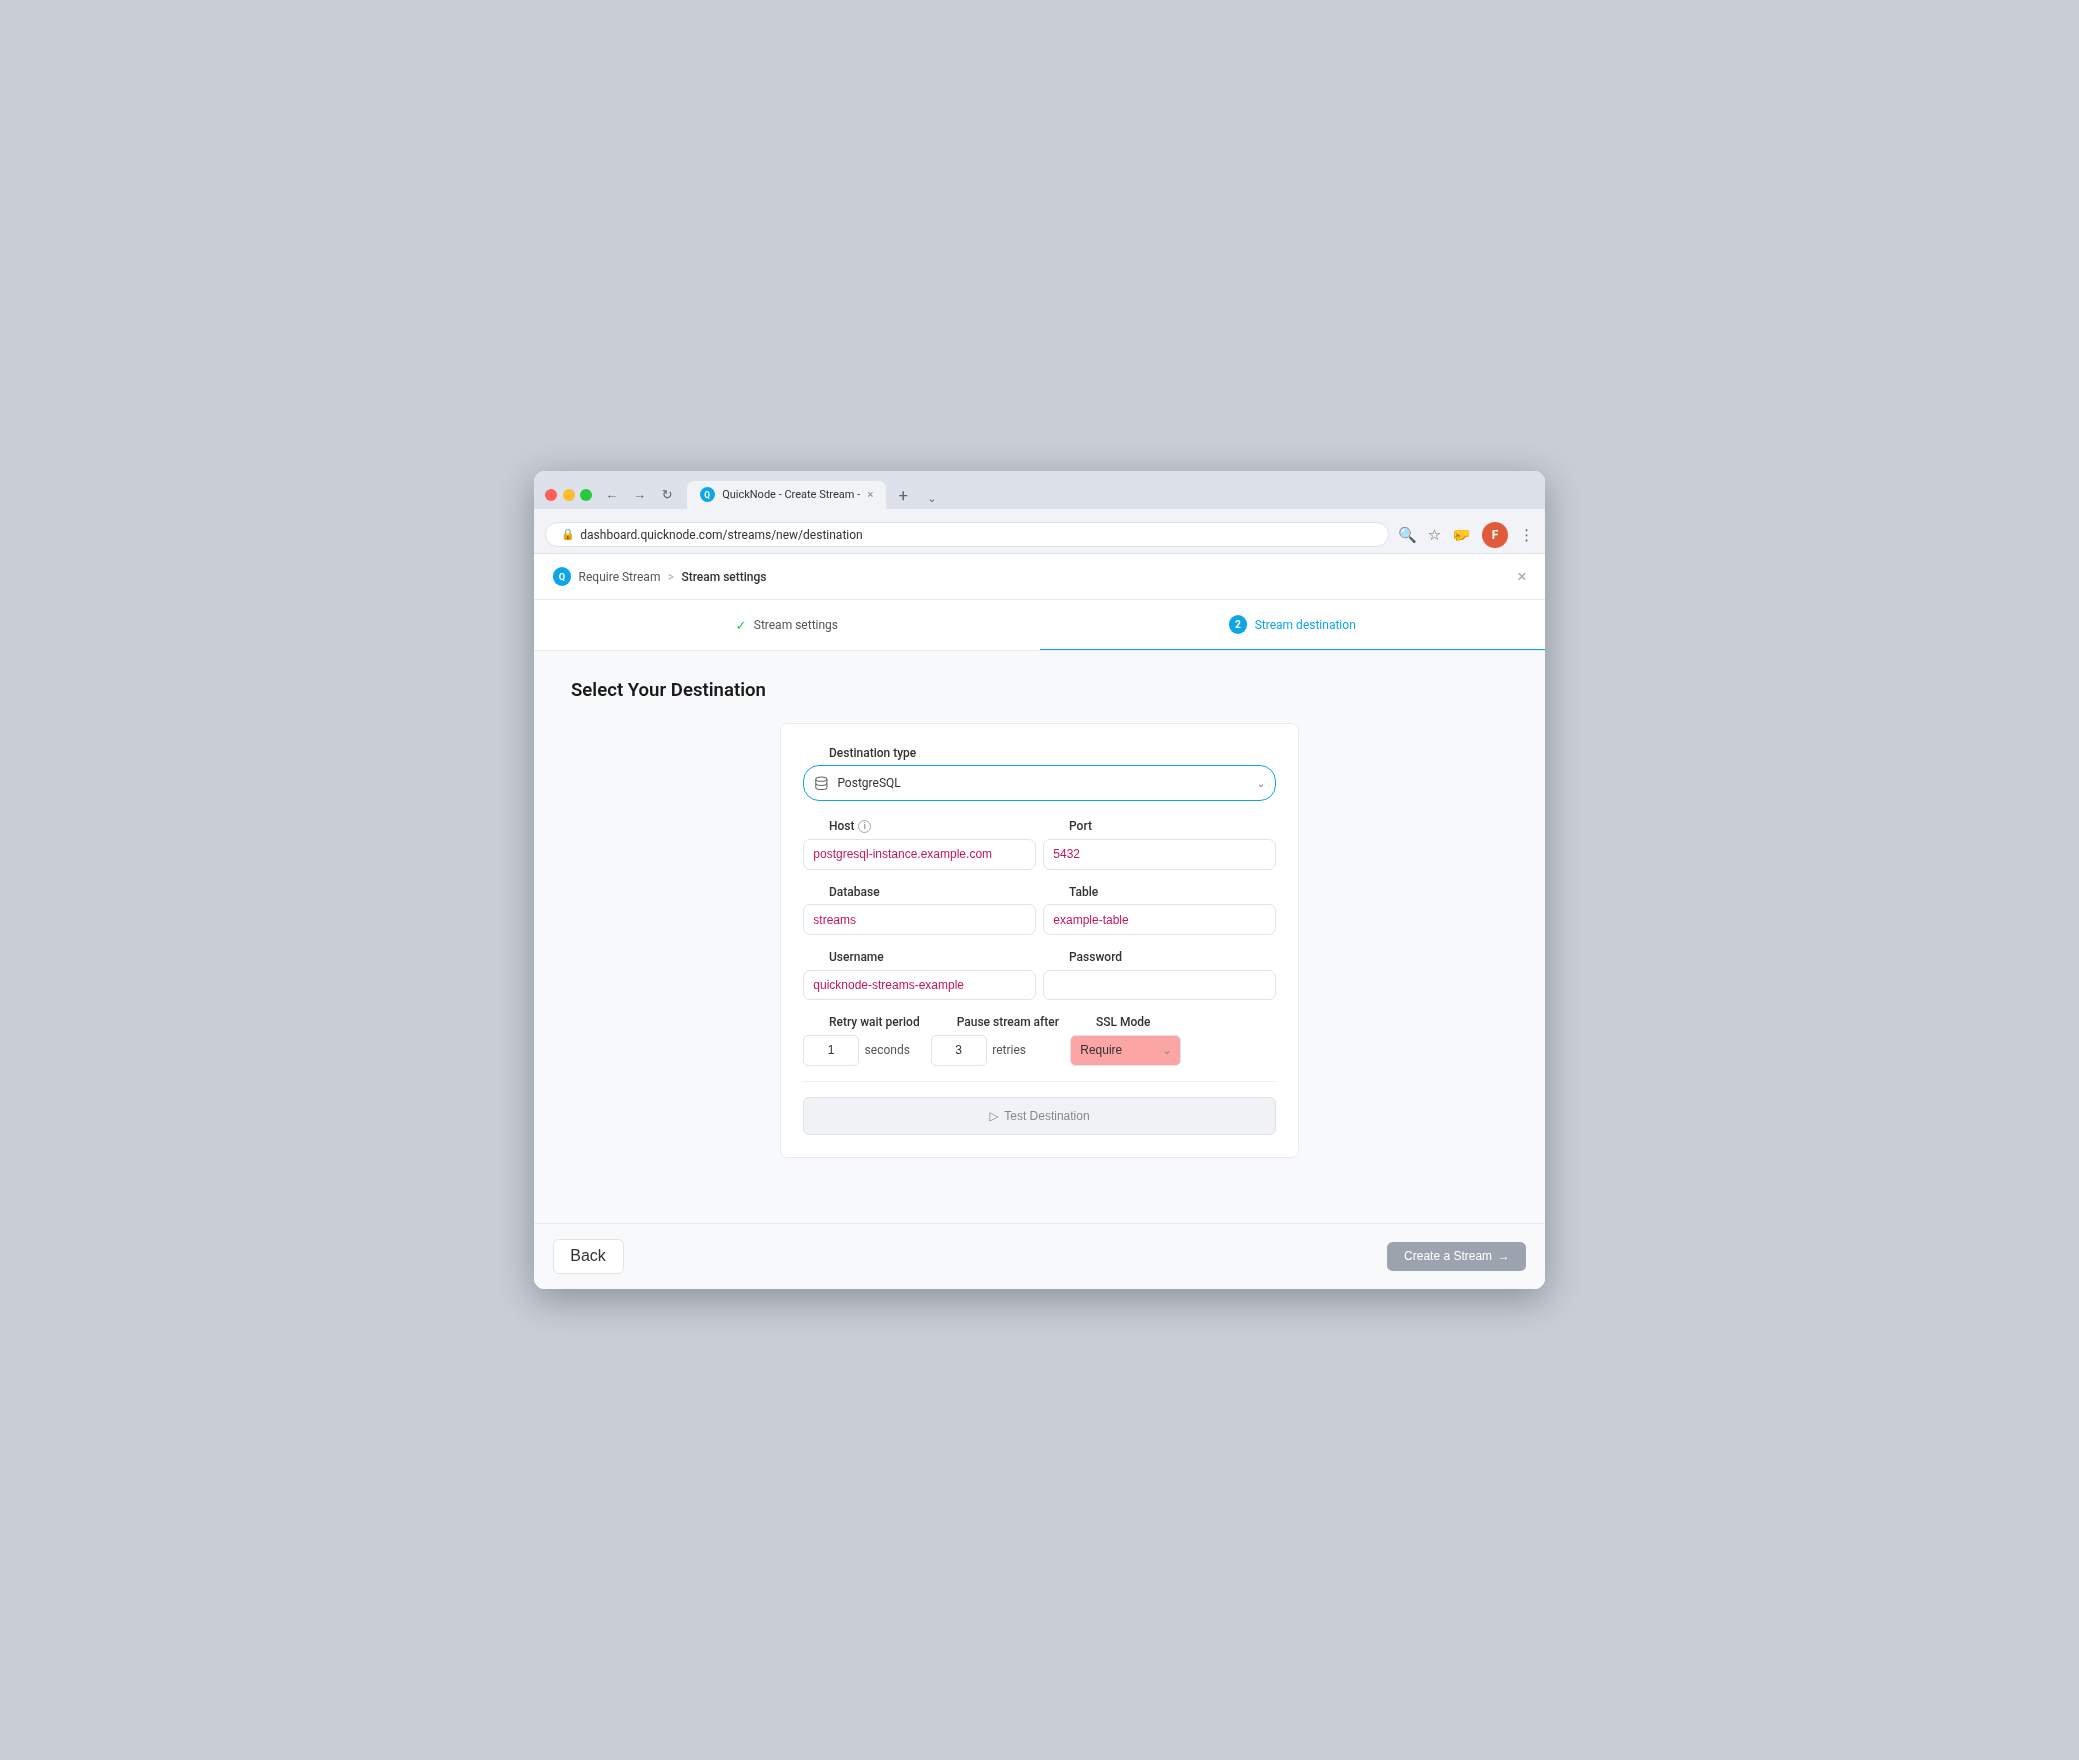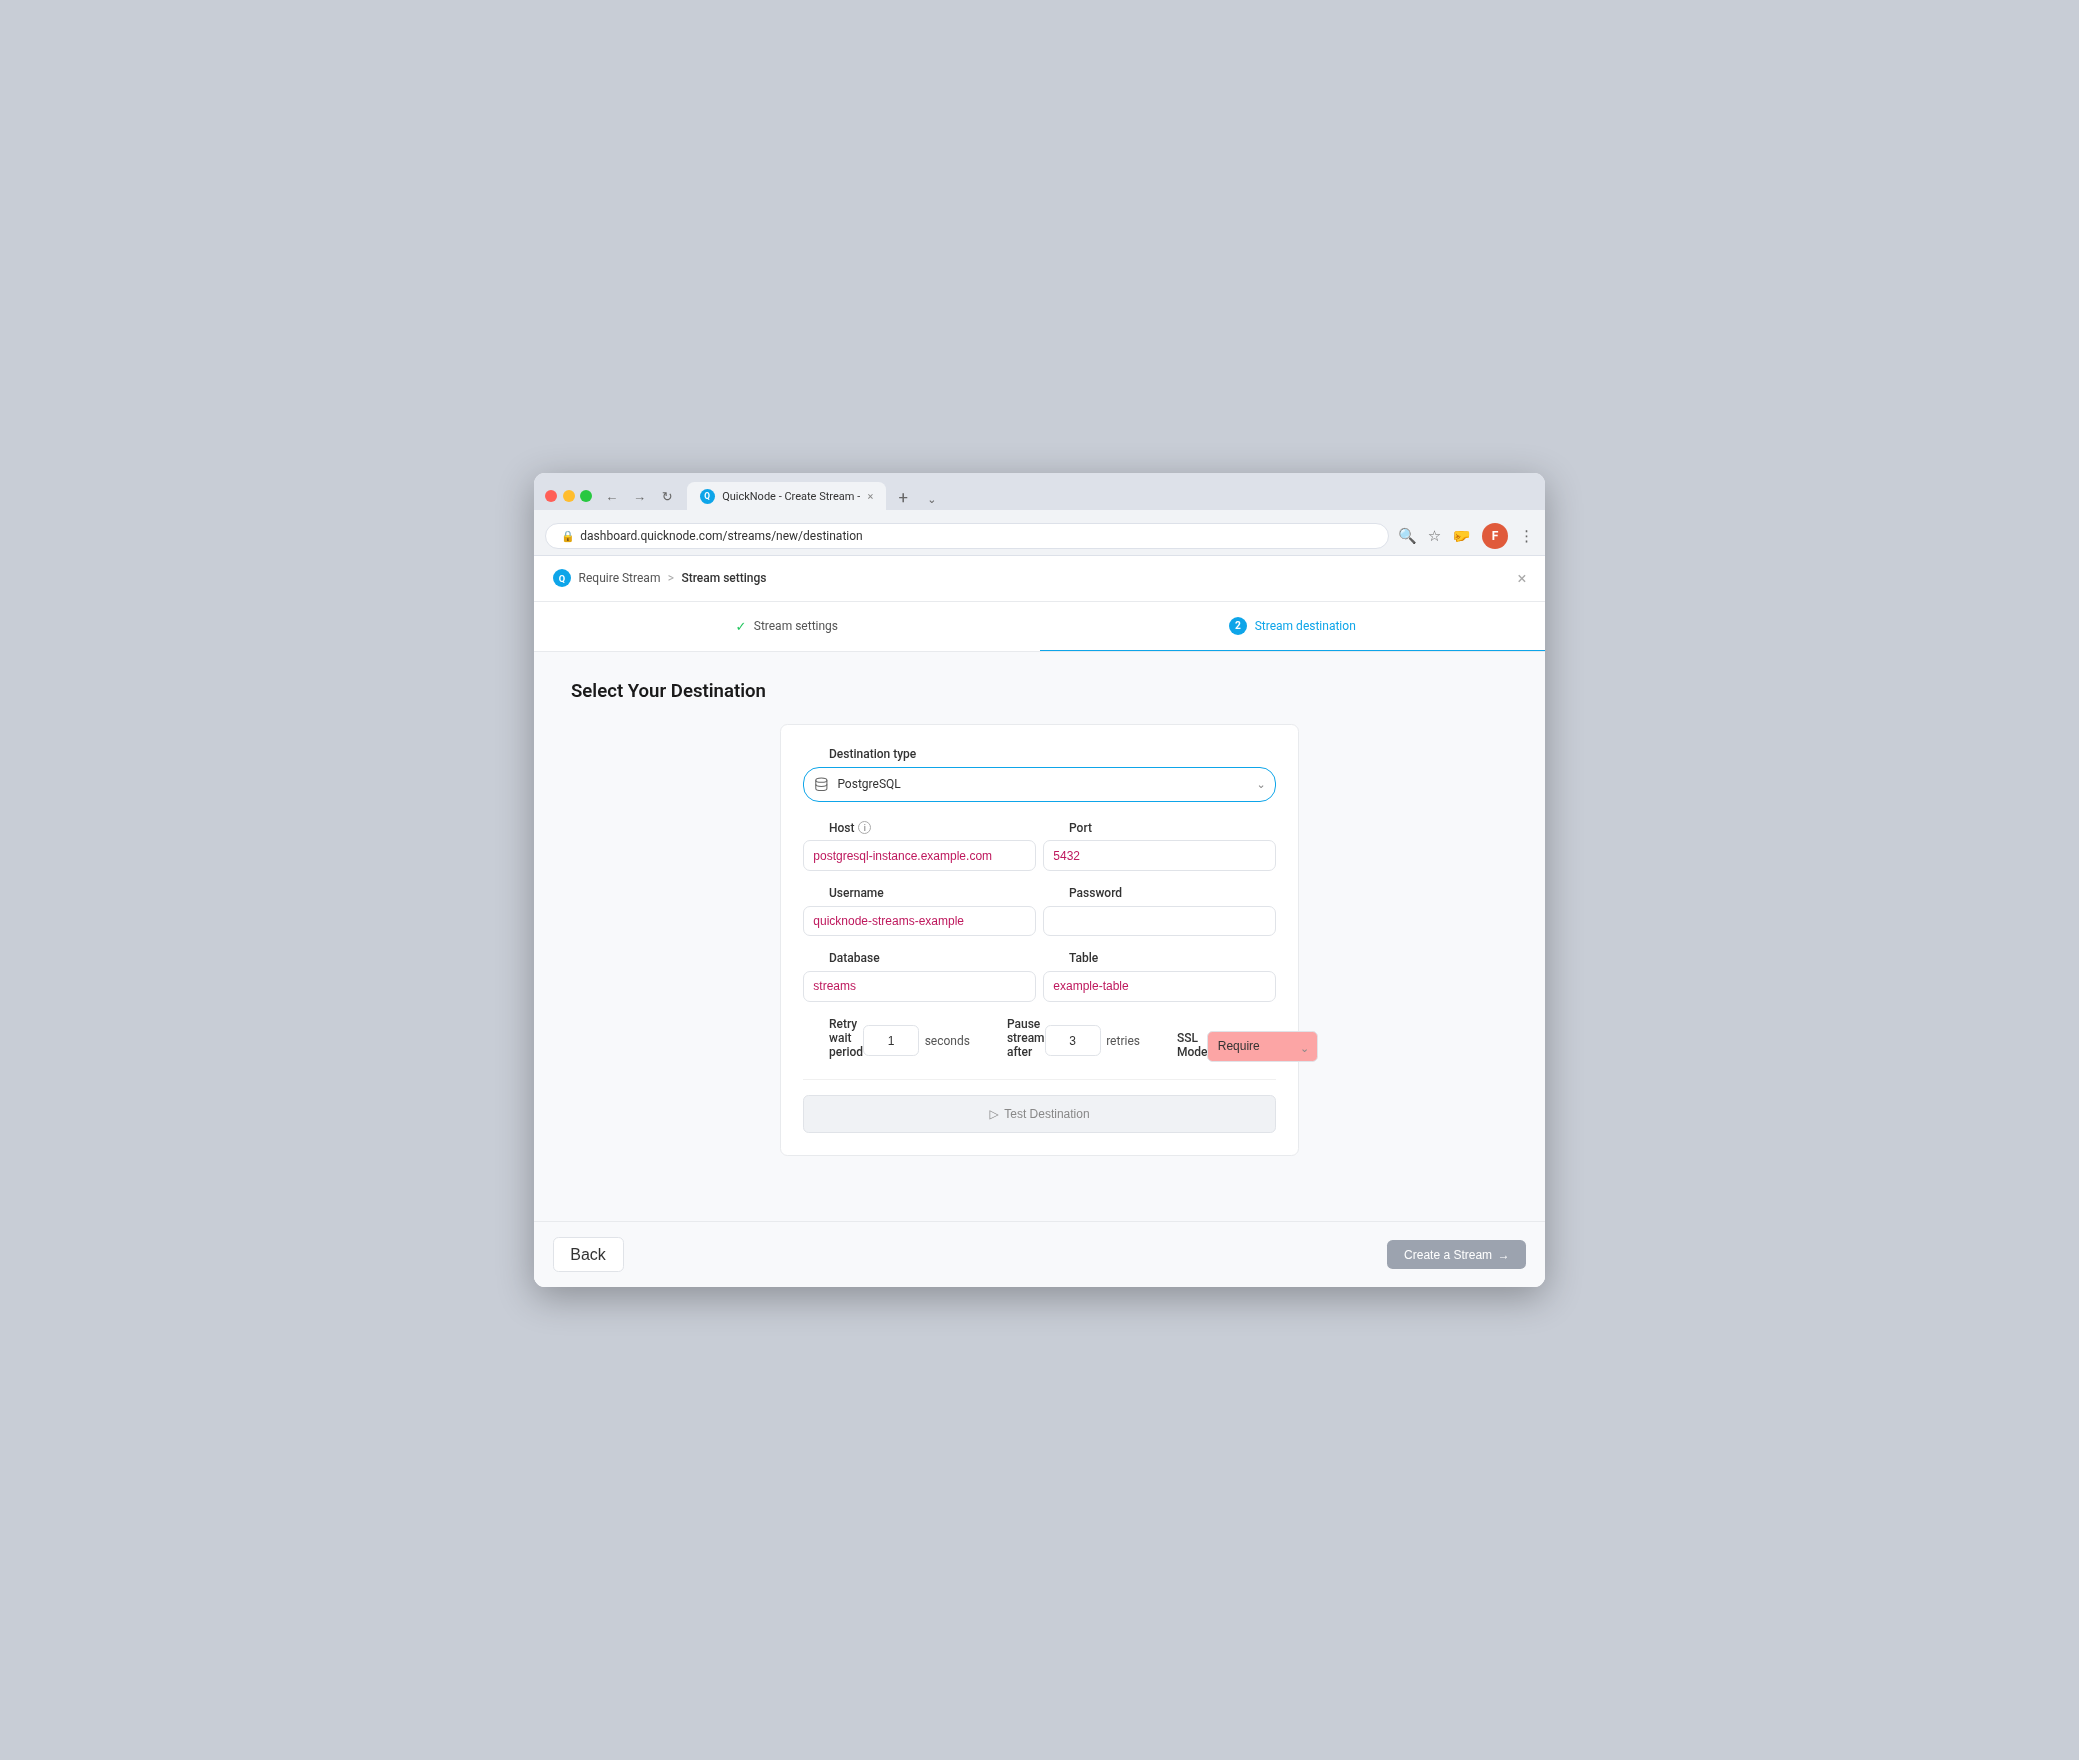--- a/index.html
+++ b/index.html
@@ -339,21 +339,21 @@
       background: white;
     }
     .retry-row {
       display: flex;
       align-items: flex-end;
       gap: 11px;
       margin-bottom: 15px;
     }
     .retry-group {
       display: flex;
-      flex-direction: row;
+      flex-direction: column;
       gap: 0;
     }
     .retry-input-row {
       display: flex;
       align-items: center;
       gap: 5.6px;
     }
     .retry-input {
       width: 56px;
       padding: 7.4px 9.3px;
@@ -530,37 +530,37 @@
             <input type="text" class="form-input" value="postgresql-instance.example.com" style="">
           </div>
           <div class="form-group">
             <div class="form-label">Port</div>
             <input type="text" class="form-input" value="5432" style="">
           </div>
         </div>
 
         <div class="form-row">
           <div class="form-group">
+            <div class="form-label">Database</div>
+            <input type="text" class="form-input" value="streams" style="">
+          </div>
+          <div class="form-group">
+            <div class="form-label">Table</div>
+            <input type="text" class="form-input" value="example-table" style="">
+          </div>
+        </div>
+
+        <div class="form-row">
+          <div class="form-group">
             <div class="form-label">Username</div>
             <input type="text" class="form-input" value="quicknode-streams-example" style="">
           </div>
           <div class="form-group">
             <div class="form-label">Password</div>
             <input type="password" class="form-input" style="">
-          </div>
-        </div>
-
-        <div class="form-row">
-          <div class="form-group">
-            <div class="form-label">Database</div>
-            <input type="text" class="form-input" value="streams" style="">
-          </div>
-          <div class="form-group">
-            <div class="form-label">Table</div>
-            <input type="text" class="form-input" value="example-table" style="">
           </div>
         </div>
 
         <div class="retry-row">
 
           <div class="retry-group">
             <div class="form-label">Retry wait period</div>
             <div class="retry-input-row">
               <input type="text" class="retry-input" value="1" style="">
               <span class="retry-unit">seconds</span>

